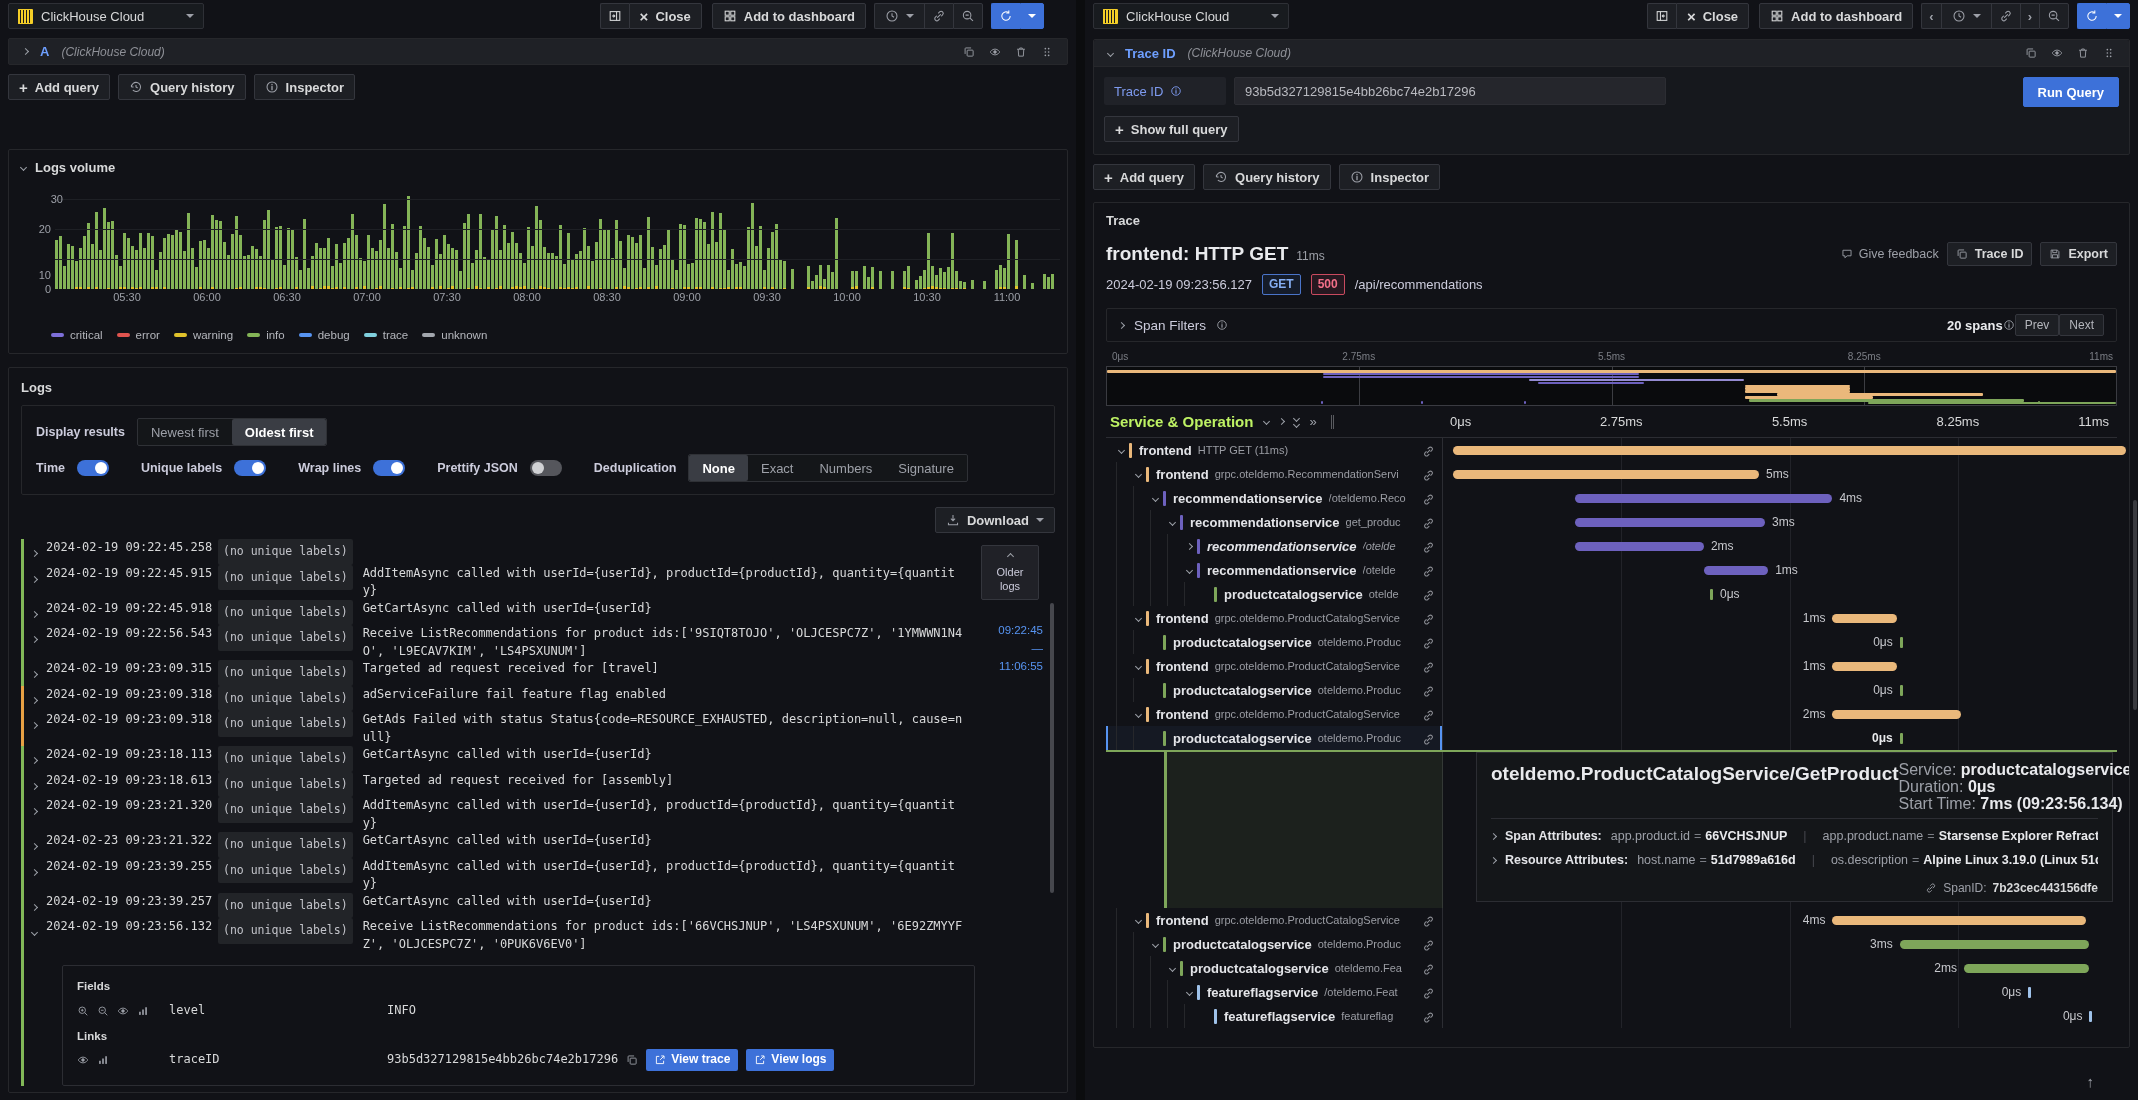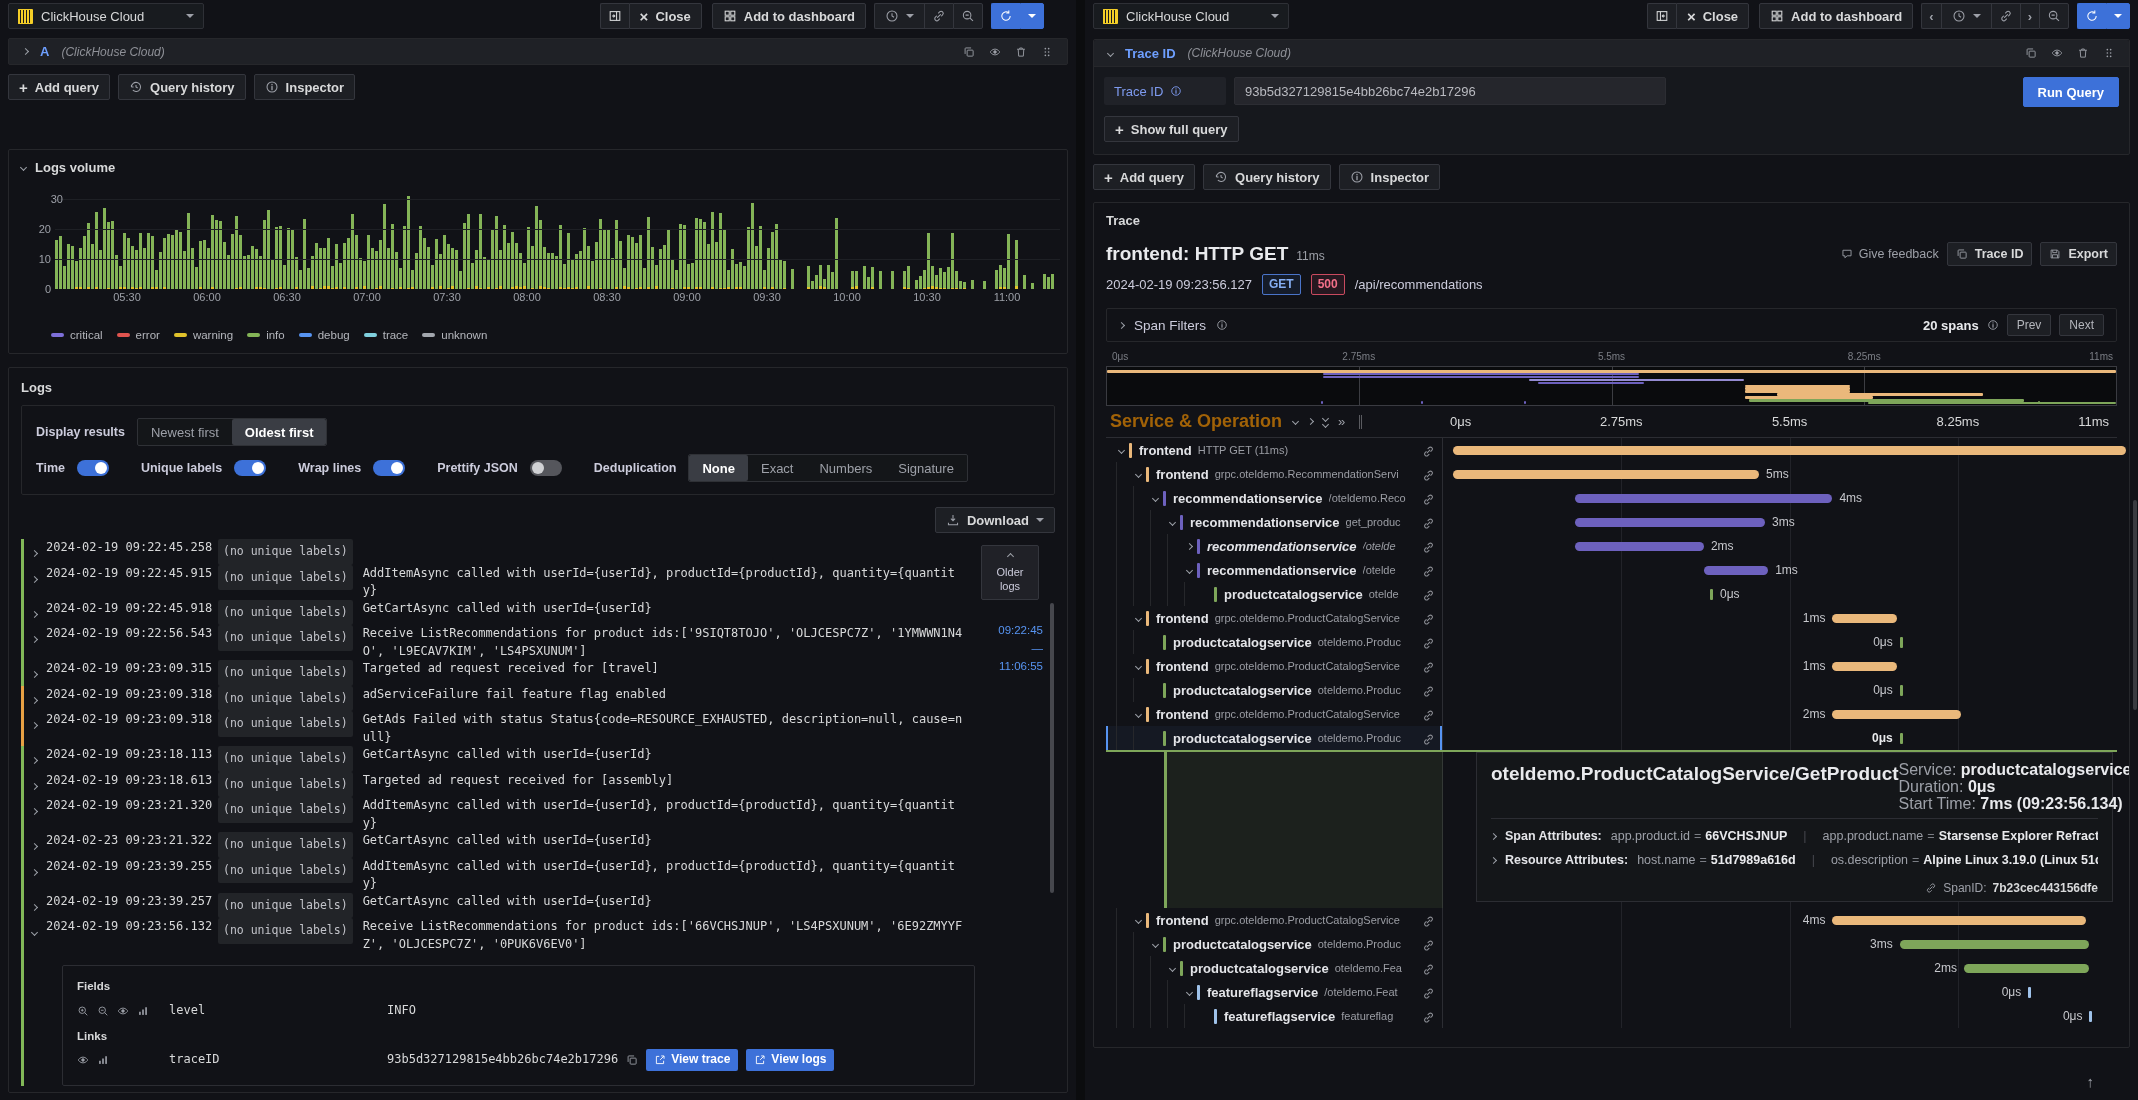--- a/index.html
+++ b/index.html
@@ -127,31 +127,31 @@
   #tr-dur{font-size:12px;color:#9da0a8;margin-left:8px}
   #tr-actions{margin-left:auto;display:flex;align-items:center;gap:8px}
   .linkbtn{display:inline-flex;align-items:center;gap:6px;color:#9da0a8;font-size:12.5px;cursor:pointer}
   .btn.xs{height:24px;padding:0 8px;font-size:12.5px}
   #tr-meta{display:flex;align-items:center;gap:10px;margin-top:8px;font-size:13px}
   .badge{border:1px solid #4a74c9;color:#86aef2;background:rgba(61,113,217,.10);border-radius:2px;
          padding:0 6px;font-size:12px;font-weight:700;line-height:19px}
   .badge.err{border-color:#c94a5f;color:#f27089;background:rgba(201,74,95,.12)}
   #sf-box{margin-top:13px;border:1px solid #26272b;border-radius:2px;height:34px;display:flex;align-items:center;
           padding:0 12px;gap:10px;font-size:13.5px}
-  #sf-box .right{margin-left:auto;display:flex;align-items:center;gap:8px}
+  #sf-box .right{margin-left:auto;display:flex;align-items:center;}
   #sf-count{font-weight:700;color:#e9eaed;font-size:13px}
   .btn.tiny{height:22px;padding:0 9px;font-size:12px;font-weight:400;color:#b4b6bc}
 
   #mm-ticks{position:relative;height:15px;margin-top:9px;font-size:10px;color:#7b7e85}
   #mm{position:relative;height:40px;border:1px solid #3a3b41;background:#0a0b0d;overflow:hidden}
   .mm-bar{position:absolute;height:2.6px;border-radius:1px}
   .mm-grid{position:absolute;top:0;bottom:0;width:1px;background:#3c3d42}
   #tl-header{display:flex;height:32px;border-bottom:1px solid #2c2d33;align-items:center;position:relative}
   #tl-header .name{width:336px;flex:none;display:flex;align-items:center;gap:11px;padding-left:4px}
-  #tl-header .name .ttl{font-size:18px;font-weight:700;color:#a16207}
+  #tl-header .name .ttl{font-size:15px;font-weight:700;color:#bef264}
   #tl-header .axis{flex:1;position:relative;height:100%}
   .ax-lab{position:absolute;top:8px;font-size:13px;color:#d8d9da}
   .hicons{display:flex;gap:10px;align-items:center;color:#9da0a8}
   .dd{display:inline-flex;flex-direction:column;gap:1px}
   .grip{width:3px;height:14px;border-left:1px solid #5a5b60;border-right:1px solid #5a5b60;margin-left:4px}
 
   #tl-body{position:relative}
   .vline{position:absolute;top:0;bottom:0;width:1px;background:#222329}
   .vline.colsep{background:#2c2d33}
   .srow{display:flex;height:24px;position:relative;align-items:center}
@@ -766,21 +766,21 @@
               </div>
               <div class="lv-bar" style="left: 968px; height: 14px;"></div>
               <div class="lv-bar" style="left: 976px; height: 6px;"></div>
               <div class="lv-bar" style="left: 988px; height: 15px;"></div>
               <div class="lv-bar" style="left: 992px; height: 12px;"></div>
               <div class="lv-bar" style="left: 996px; height: 15px;"></div>
             </div>
           <div id="lv-decor">
               <div class="lv-ylab" style="top: 106px; left: 4px;">0</div>
               <div class="lv-grid" style="top: 76px; left: 34px; width: 1005px;"></div>
-              <div class="lv-ylab" style="top: 76px; left: 4px;">10</div>
+              <div class="lv-ylab" style="top: 92px; left: 4px;">10</div>
               <div class="lv-grid" style="top: 46px; left: 34px; width: 1005px;"></div>
               <div class="lv-ylab" style="top: 46px; left: 4px;">20</div>
               <div class="lv-grid" style="top: 16px; left: 34px; width: 1005px;"></div>
               <div class="lv-ylab" style="top: 16px; left: 16px;">30</div>
               <div class="lv-xlab" style="left: 106px;">05:30</div>
               <div class="lv-xlab" style="left: 186px;">06:00</div>
               <div class="lv-xlab" style="left: 266px;">06:30</div>
               <div class="lv-xlab" style="left: 346px;">07:00</div>
               <div class="lv-xlab" style="left: 426px;">07:30</div>
               <div class="lv-xlab" style="left: 506px;">08:00</div>

